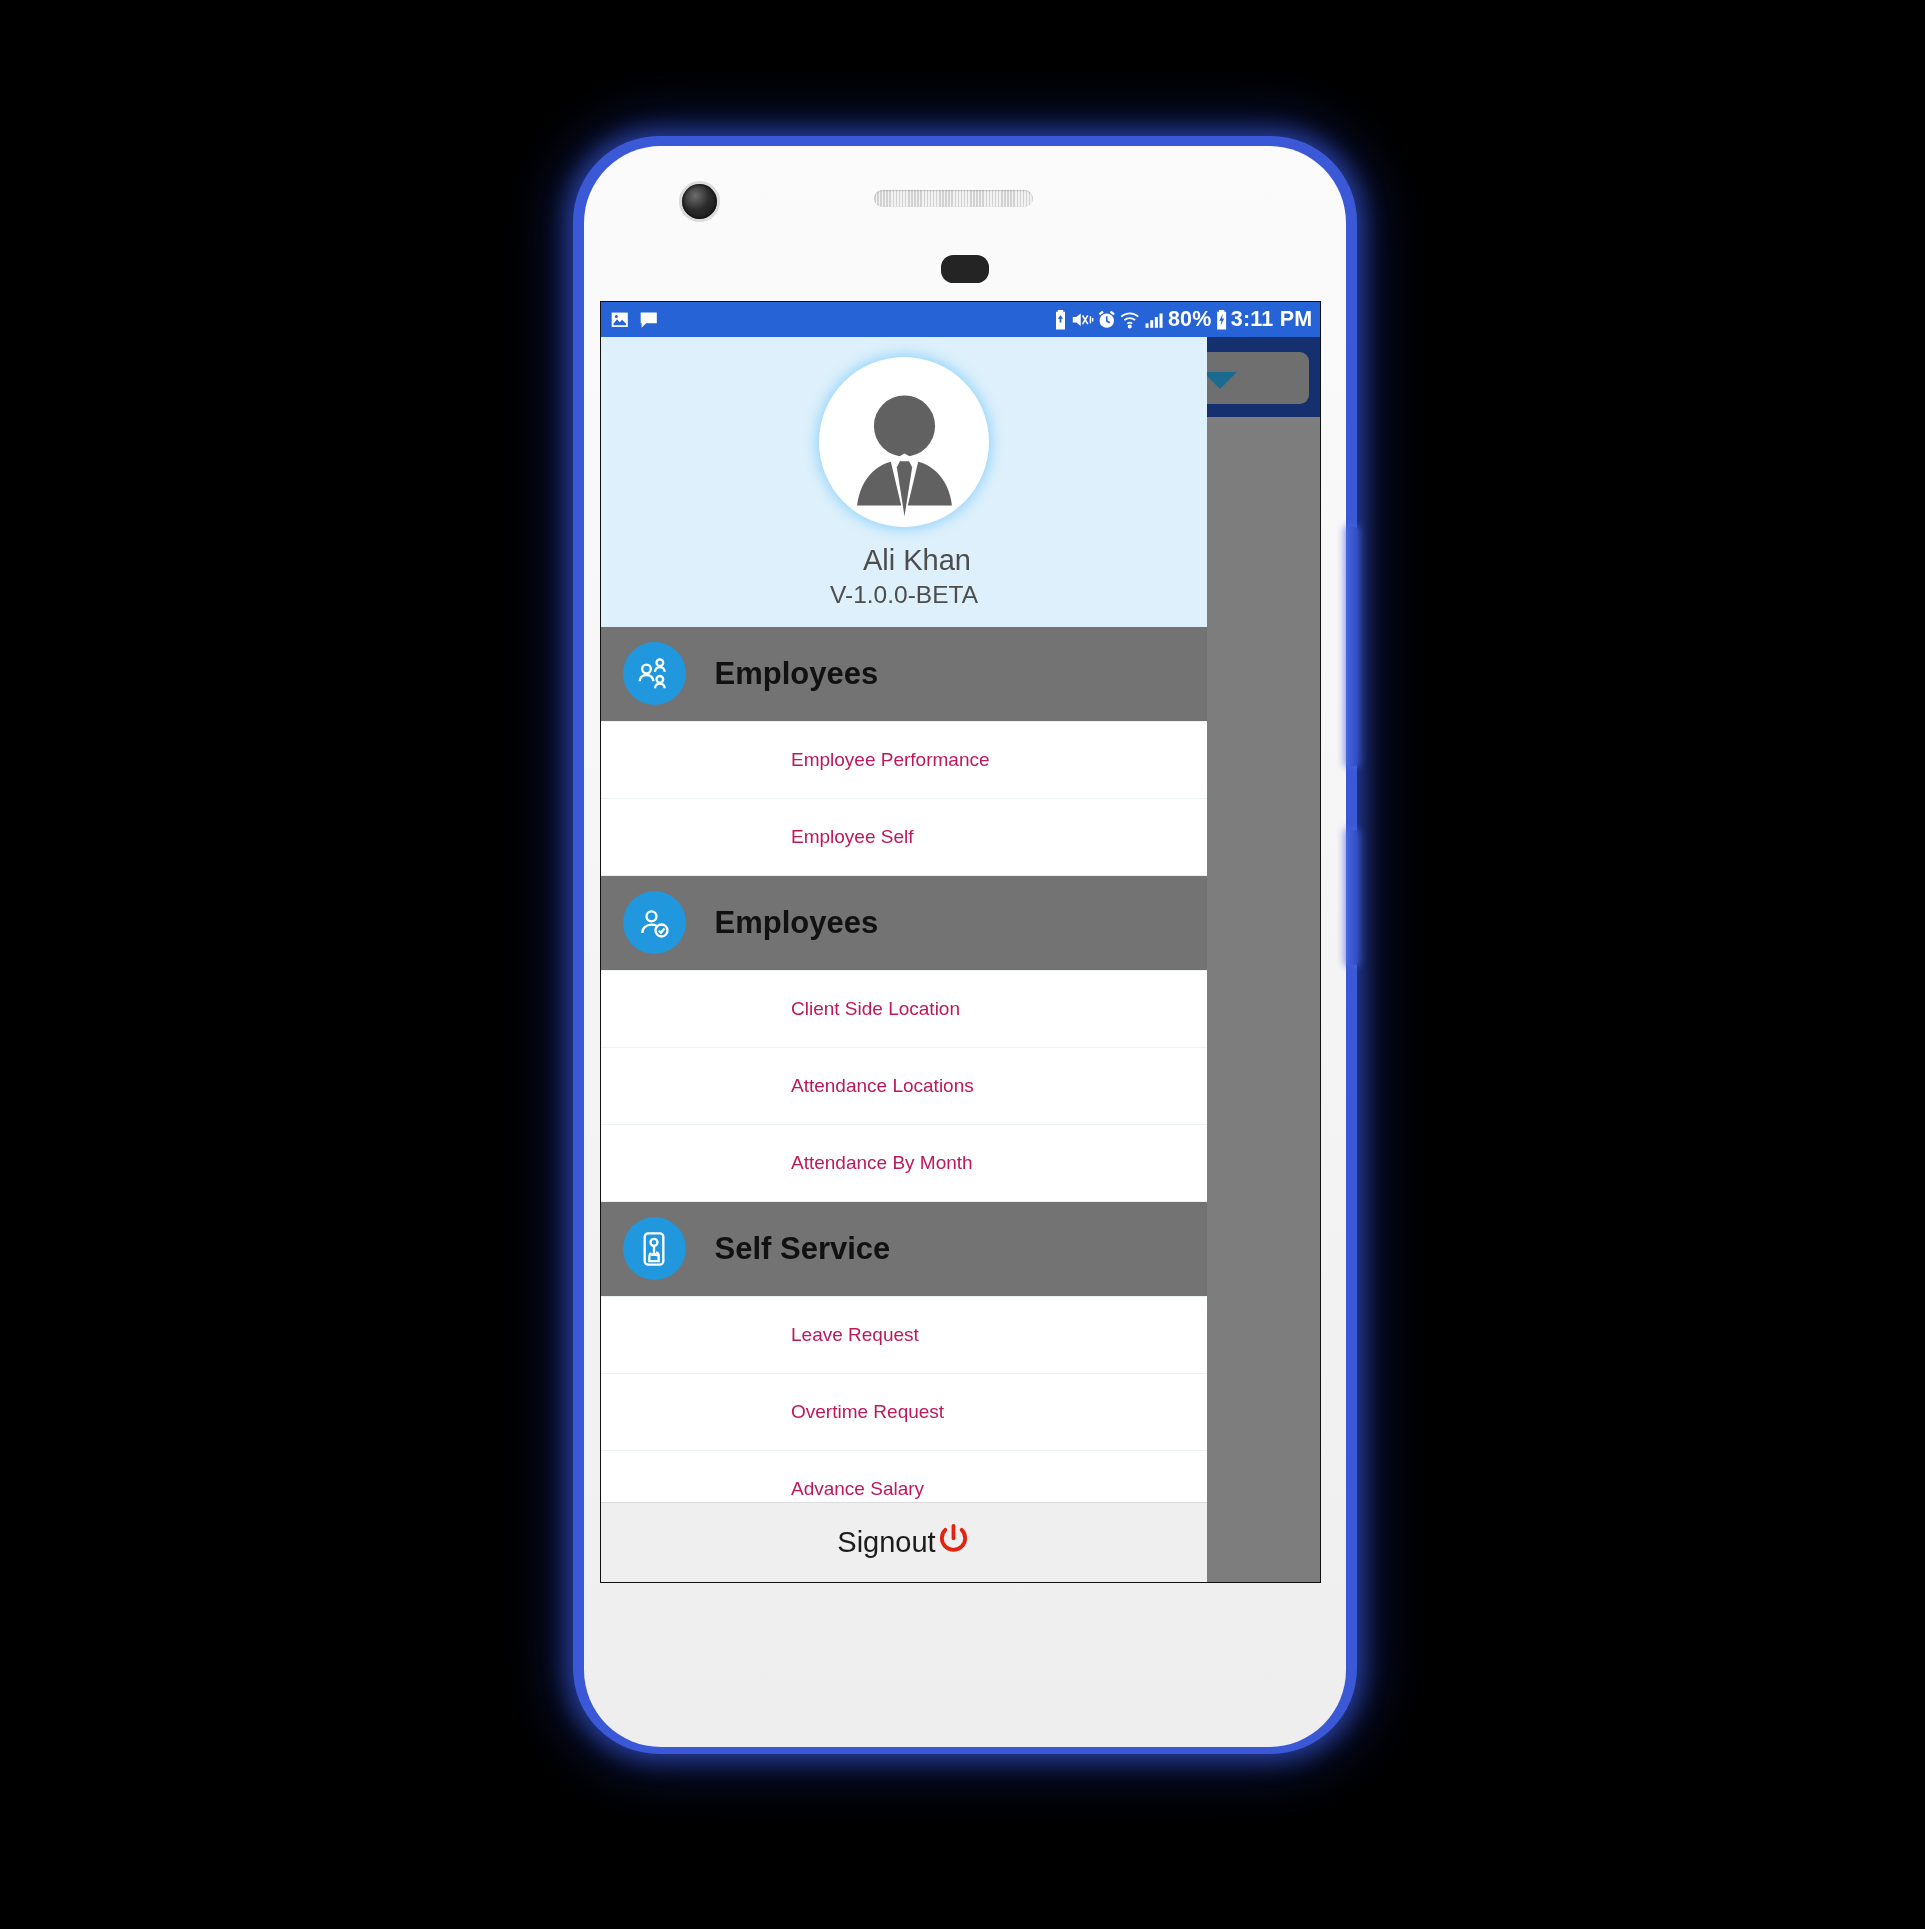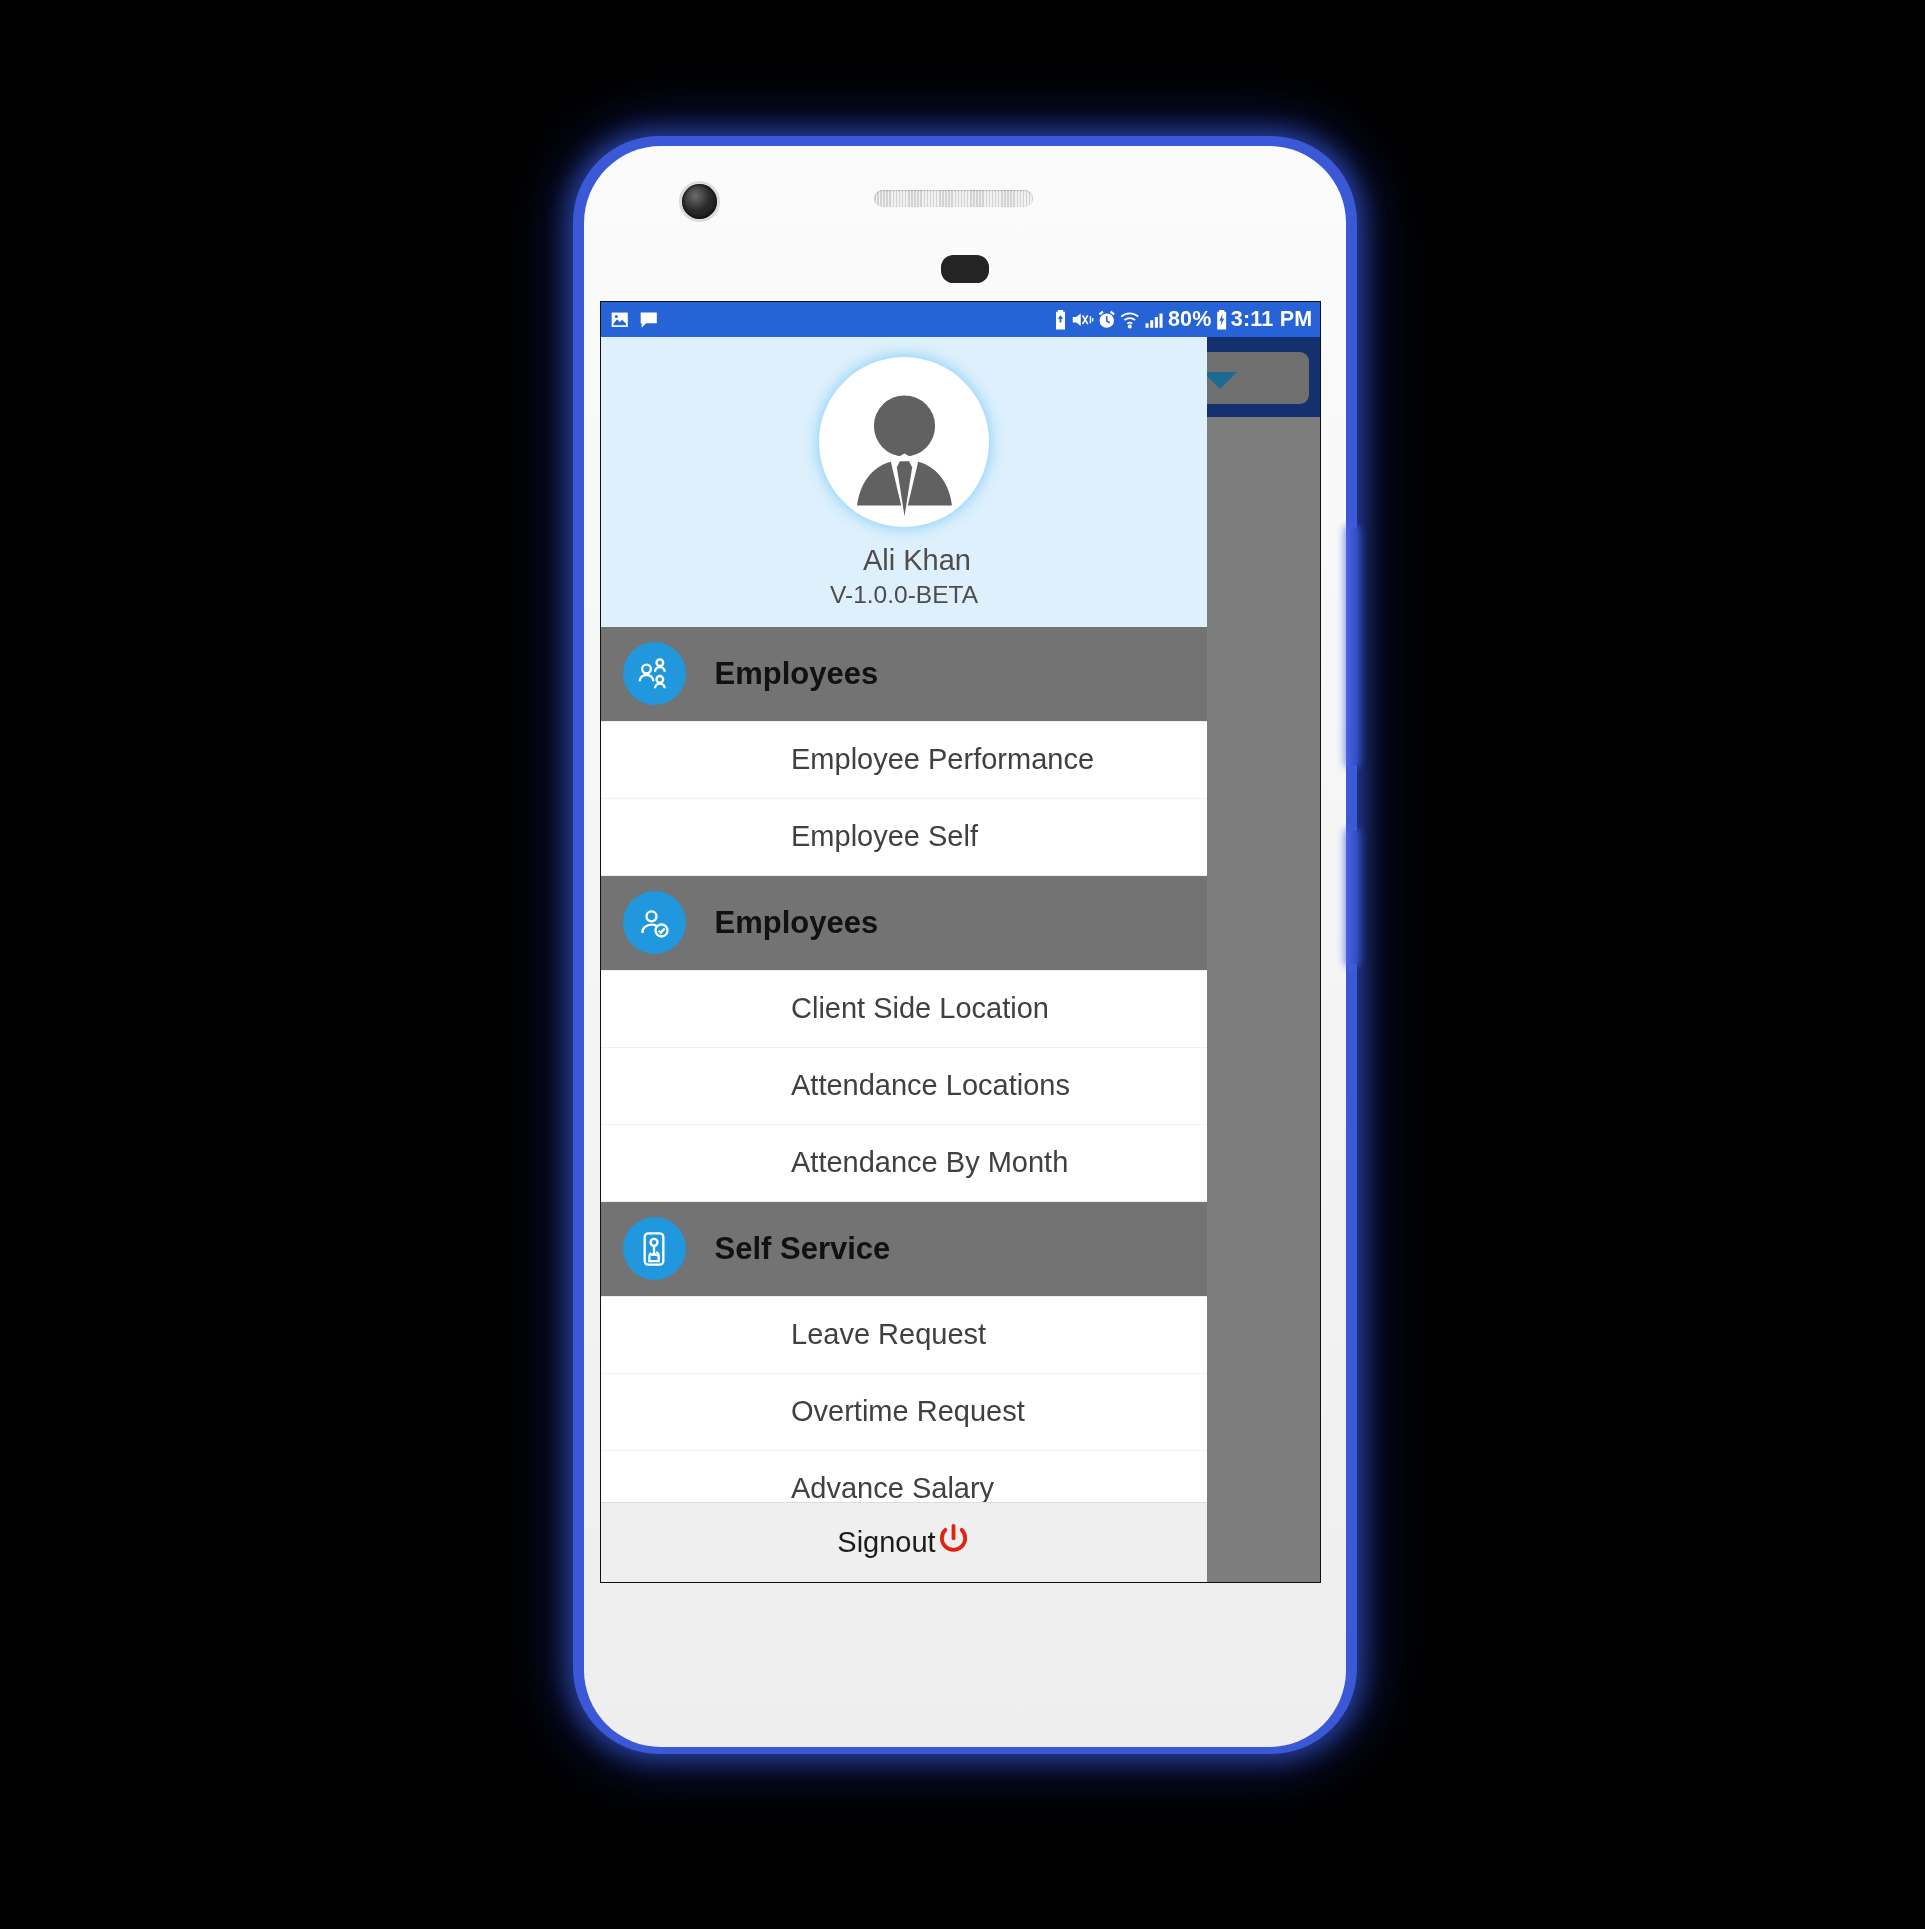--- a/index.html
+++ b/index.html
@@ -96,21 +96,21 @@
   .menu{ flex:1 1 auto; overflow:hidden; background:#fff; }
 
   .sec{ display:flex; align-items:center; height:95px; padding-left:21.5px;
     border-bottom:1.5px solid #e8f2f0; background:#737373; }
   .sec-ico{ width:63px; height:63px; border-radius:50%; background:#2197dd;
     display:flex; align-items:center; justify-content:center; flex:0 0 auto; }
   .sec-lbl{ font-size:31px; font-weight:700; color:#111; margin-left:29px; }
 
   .item{ height:77px; display:flex; align-items:center; justify-content:flex-start;
     padding-left:190px; border-bottom:1.5px solid #eaf4f2; background:#fff;
-    font-size:29px; color:#404040; }
+    font-size:19px; color:#be185d; }
 
   .signout{ height:80px; flex:0 0 auto; display:flex; align-items:center;
     justify-content:center; background:#efefef;
     font-size:29px; color:#1c1c1c; border-top:0.8px solid #dcdcdc; }
 </style>
 </head>
 <body>
 
 <div class="stage">
 

